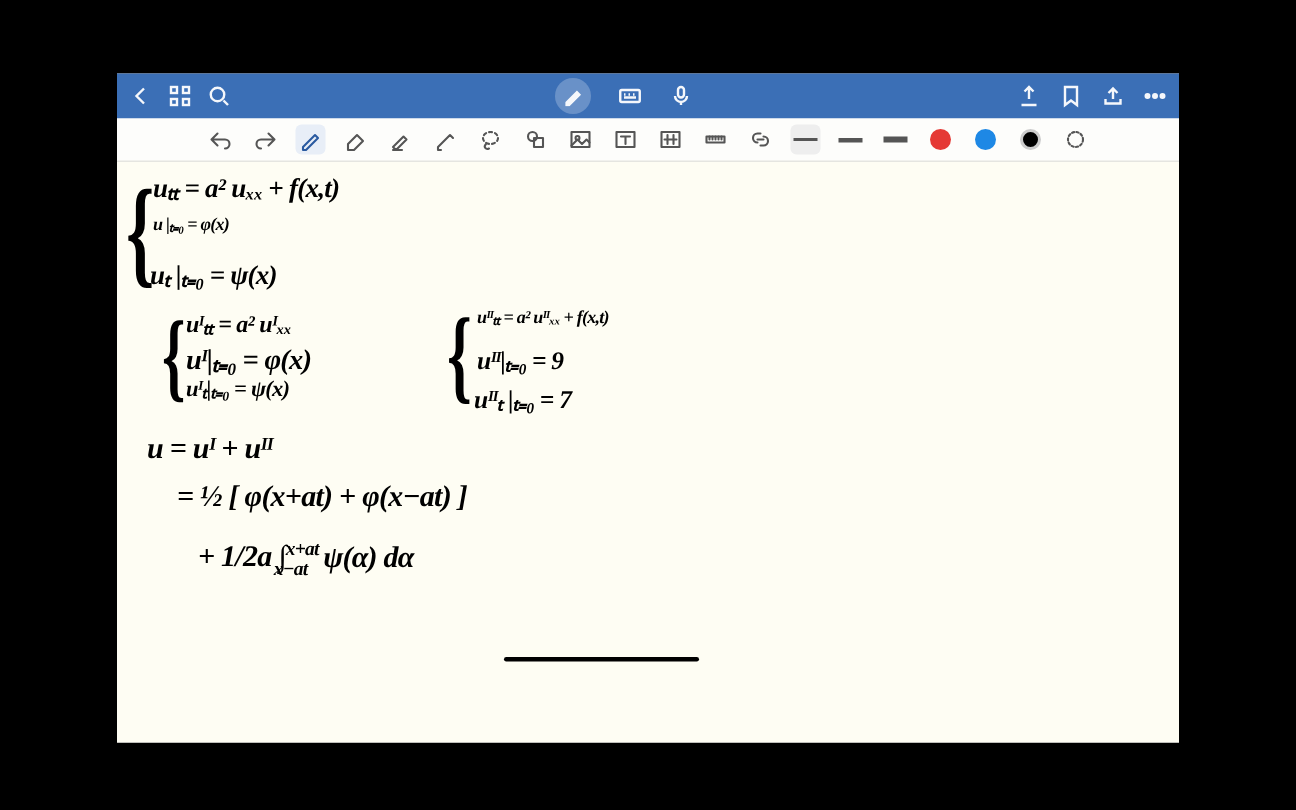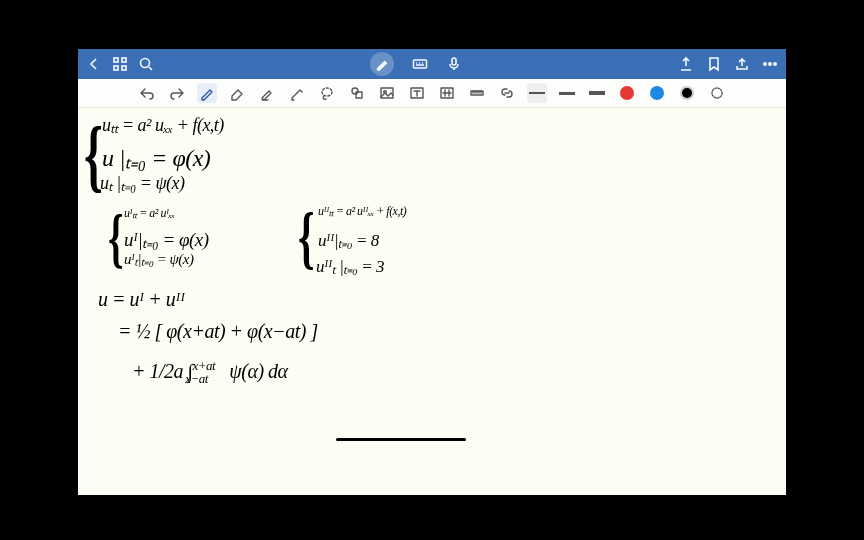--- a/index.html
+++ b/index.html
@@ -75,21 +75,21 @@
   .line-w.thick { height: 4px; }
   .canvas {
     flex: 1;
     background: #fefdf3;
     position: relative;
     overflow: hidden;
   }
   .hand {
     position: absolute;
     font-family: "Segoe Script", "Comic Sans MS", "Bradley Hand", cursive;
-    font-weight: 400;
+    font-weight: 700;
     font-style: italic;
     color: #000;
     white-space: nowrap;
     letter-spacing: -0.5px;
   }
   .brace {
     position: absolute;
     font-family: "Segoe Script", "Comic Sans MS", cursive;
     font-weight: 700;
     transform: scaleX(0.6);
@@ -271,37 +271,37 @@
         <svg viewBox="0 0 16 16">
           <circle cx="8" cy="8" r="5" stroke-dasharray="1.5 1.5"></circle>
         </svg>
       </div>
   </div>
 
   <div class="canvas">
 
     <div class="brace" style="left:6px;top:2px;font-size:80px">{</div>
     <div class="hand" style="left:24px;top:4px;font-size:18px">uₜₜ = a² uₓₓ + f(x,t)</div>
-    <div class="hand" style="left:24px;top:32px;font-size:24px">u |ₜ₌₀ = φ(x)</div>
+    <div class="hand" style="left:24px;top:32px;font-size:12px">u |ₜ₌₀ = φ(x)</div>
     <div class="hand" style="left:22px;top:62px;font-size:18px">uₜ |ₜ₌₀ = ψ(x)</div>
 
     <div class="brace" style="left:30px;top:92px;font-size:66px">{</div>
-    <div class="hand" style="left:46px;top:96px;font-size:12px">uᴵₜₜ = a² uᴵₓₓ</div>
+    <div class="hand" style="left:46px;top:96px;font-size:16px">uᴵₜₜ = a² uᴵₓₓ</div>
     <div class="hand" style="left:46px;top:118px;font-size:19px">uᴵ|ₜ₌₀ = φ(x)</div>
     <div class="hand" style="left:46px;top:140px;font-size:15px">uᴵₜ|ₜ₌₀ = ψ(x)</div>
 
     <div class="brace" style="left:220px;top:90px;font-size:70px">{</div>
     <div class="hand" style="left:240px;top:94px;font-size:12px">uᴵᴵₜₜ = a² uᴵᴵₓₓ + f(x,t)</div>
-    <div class="hand" style="left:240px;top:120px;font-size:17px">uᴵᴵ|ₜ₌₀ = 8</div>
-    <div class="hand" style="left:238px;top:146px;font-size:17px">uᴵᴵₜ |ₜ₌₀ = 3</div>
+    <div class="hand" style="left:240px;top:120px;font-size:17px">uᴵᴵ|ₜ₌₀ = 9</div>
+    <div class="hand" style="left:238px;top:146px;font-size:17px">uᴵᴵₜ |ₜ₌₀ = 7</div>
 
     <div class="hand" style="left:40px;top:212px;font-size:20px">= ½ [ φ(x+at) + φ(x−at) ]</div>
     <div class="hand" style="left:20px;top:180px;font-size:20px">u = uᴵ + uᴵᴵ</div>
 
     <div class="hand" style="left:54px;top:250px;font-size:20px">
       <span>+ 1/2a ∫</span><span class="sup">x+at</span><span class="sub" style="margin-left:-30px">x−at</span>
-      <span style="margin-left:17px">ψ(α) dα</span>
+      <span style="margin-left:6px">ψ(α) dα</span>
     </div>
 
 
     <div class="underline" style="left:258px;top:330px;width:130px"></div>
   </div>
 </div>
 
 </body></html>

